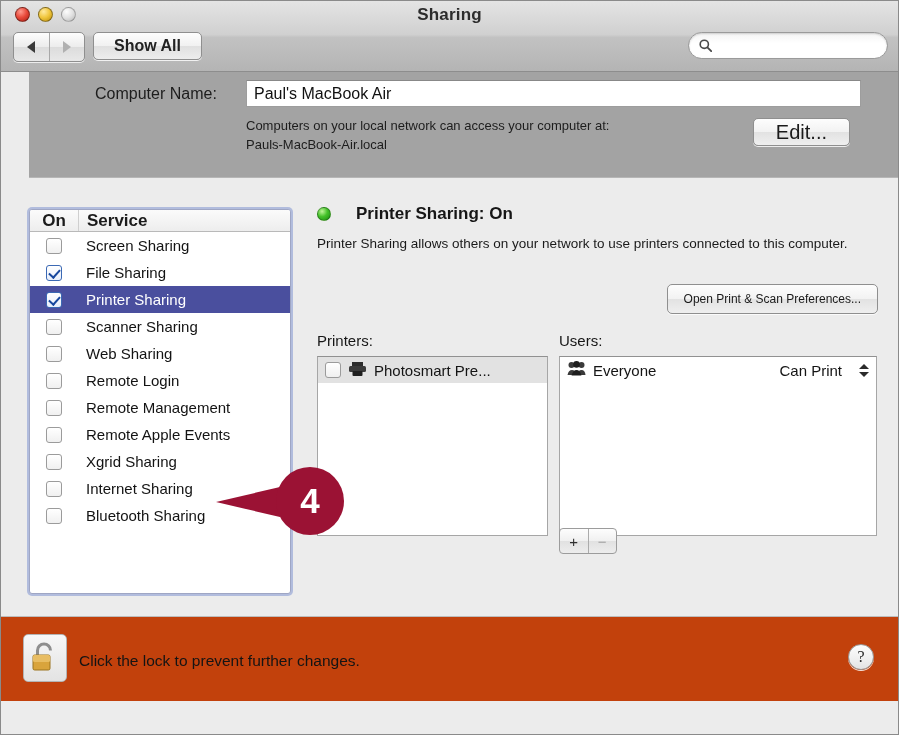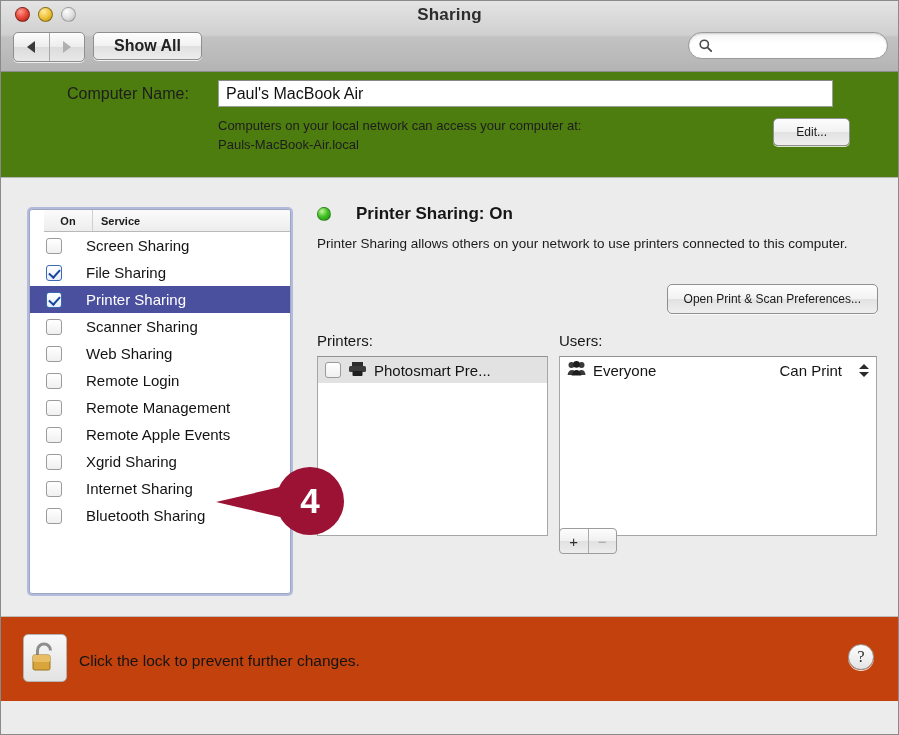--- a/index.html
+++ b/index.html
@@ -141,23 +141,24 @@
     width: 100%;
     font-family: "Liberation Sans", sans-serif;
     font-size: 13px;
     color: #111;
   }
 
   
   .namepane {
     position: relative;
     height: 106px;
-    background: #4d7c0f;
+    background: #a3a3a3;
     border-bottom: 1px solid #b6b6b6;
     box-sizing: border-box;
+    margin-left: 28px;
   }
   .cname-label {
     position: absolute;
     left: 66px;
     top: 13px;
     font-size: 16px;
     color: #1d1d1d;
   }
   .cname-input {
     position: absolute;
@@ -184,21 +185,21 @@
     line-height: 19px;
     color: #1d1d1d;
   }
   .edit-btn {
     position: absolute;
     right: 48px;
     top: 46px;
     height: 28px;
     padding: 0 22px;
     font-family: "Liberation Sans", sans-serif;
-    font-size: 12px;
+    font-size: 20px;
     color: #1a1a1a;
     border: 1px solid #8f8f8f;
     border-radius: 5px;
     background: linear-gradient(to bottom, #fdfdfd 0%, #f2f2f2 50%, #e2e2e2 51%, #efefef 100%);
     box-shadow: 0 1px 0 rgba(255,255,255,.8);
     cursor: default;
   }
 
   
   .body {
@@ -221,24 +222,23 @@
     border-radius: 3px;
     box-shadow: 0 0 0 2px rgba(130,150,210,.55);
     overflow: hidden;
   }
   .svc-head {
     display: flex;
     height: 21px;
     align-items: stretch;
     background: linear-gradient(to bottom, #fbfbfb 0%, #ededed 100%);
     border-bottom: 1px solid #b9b9b9;
-    font-size: 11px;
+    font-size: 17px;
     font-weight: bold;
     color: #1b1b1b;
-    margin-left: 14px;
   }
   .svc-head .col-on {
     width: 48px;
     display: flex;
     align-items: center;
     justify-content: center;
     border-right: 1px solid #cfcfcf;
   }
   .svc-head .col-svc {
     flex: 1;

